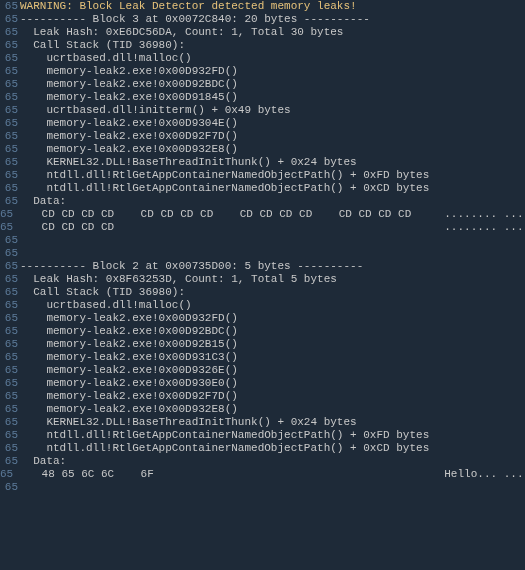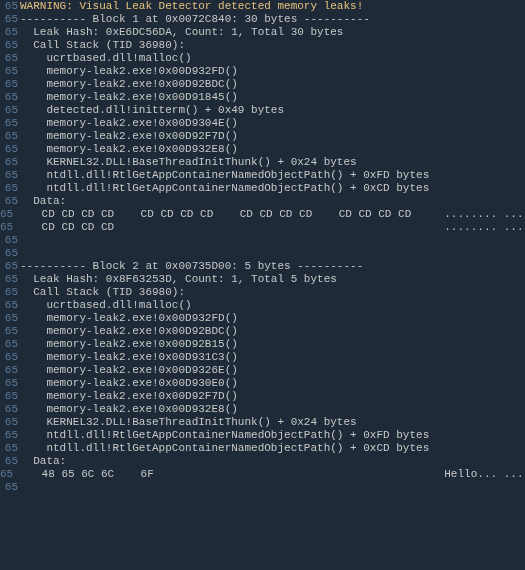--- a/index.html
+++ b/index.html
@@ -6,29 +6,29 @@
   .wrap{width:480px;height:570px;background:#1e2a38;position:relative}
   .row{display:flex;white-space:pre}
   .gut{width:18px;color:#5c7a99;text-align:right;padding-right:2px;user-select:none}
   .txt{color:#c8c8c8;flex:1}
   .warn{color:#e6c27a}
 </style>
 </head>
 <body>
 
 <div class="wrap" id="console">
-    <div class="row"><span class="gut">65</span><span class="txt warn">WARNING: Visual Leak Detector detected memory leaks!</span></div>
-    <div class="row"><span class="gut">65</span><span class="txt">---------- Block 1 at 0x0072C840: 30 bytes ----------</span></div>
+    <div class="row"><span class="gut">65</span><span class="txt warn">WARNING: Block Leak Detector detected memory leaks!</span></div>
+    <div class="row"><span class="gut">65</span><span class="txt">---------- Block 3 at 0x0072C840: 20 bytes ----------</span></div>
     <div class="row"><span class="gut">65</span><span class="txt">  Leak Hash: 0xE6DC56DA, Count: 1, Total 30 bytes</span></div>
     <div class="row"><span class="gut">65</span><span class="txt">  Call Stack (TID 36980):</span></div>
     <div class="row"><span class="gut">65</span><span class="txt">    ucrtbased.dll!malloc()</span></div>
     <div class="row"><span class="gut">65</span><span class="txt">    memory-leak2.exe!0x00D932FD()</span></div>
     <div class="row"><span class="gut">65</span><span class="txt">    memory-leak2.exe!0x00D92BDC()</span></div>
     <div class="row"><span class="gut">65</span><span class="txt">    memory-leak2.exe!0x00D91845()</span></div>
-    <div class="row"><span class="gut">65</span><span class="txt">    detected.dll!initterm() + 0x49 bytes</span></div>
+    <div class="row"><span class="gut">65</span><span class="txt">    ucrtbased.dll!initterm() + 0x49 bytes</span></div>
     <div class="row"><span class="gut">65</span><span class="txt">    memory-leak2.exe!0x00D9304E()</span></div>
     <div class="row"><span class="gut">65</span><span class="txt">    memory-leak2.exe!0x00D92F7D()</span></div>
     <div class="row"><span class="gut">65</span><span class="txt">    memory-leak2.exe!0x00D932E8()</span></div>
     <div class="row"><span class="gut">65</span><span class="txt">    KERNEL32.DLL!BaseThreadInitThunk() + 0x24 bytes</span></div>
     <div class="row"><span class="gut">65</span><span class="txt">    ntdll.dll!RtlGetAppContainerNamedObjectPath() + 0xFD bytes</span></div>
     <div class="row"><span class="gut">65</span><span class="txt">    ntdll.dll!RtlGetAppContainerNamedObjectPath() + 0xCD bytes</span></div>
     <div class="row"><span class="gut">65</span><span class="txt">  Data:</span></div>
     <div class="row"><span class="gut">65</span><span class="txt">    CD CD CD CD    CD CD CD CD    CD CD CD CD    CD CD CD CD     ........ ........</span></div>
     <div class="row"><span class="gut">65</span><span class="txt">    CD CD CD CD                                                  ........ ........</span></div>
     <div class="row"><span class="gut">65</span><span class="txt"></span></div>

